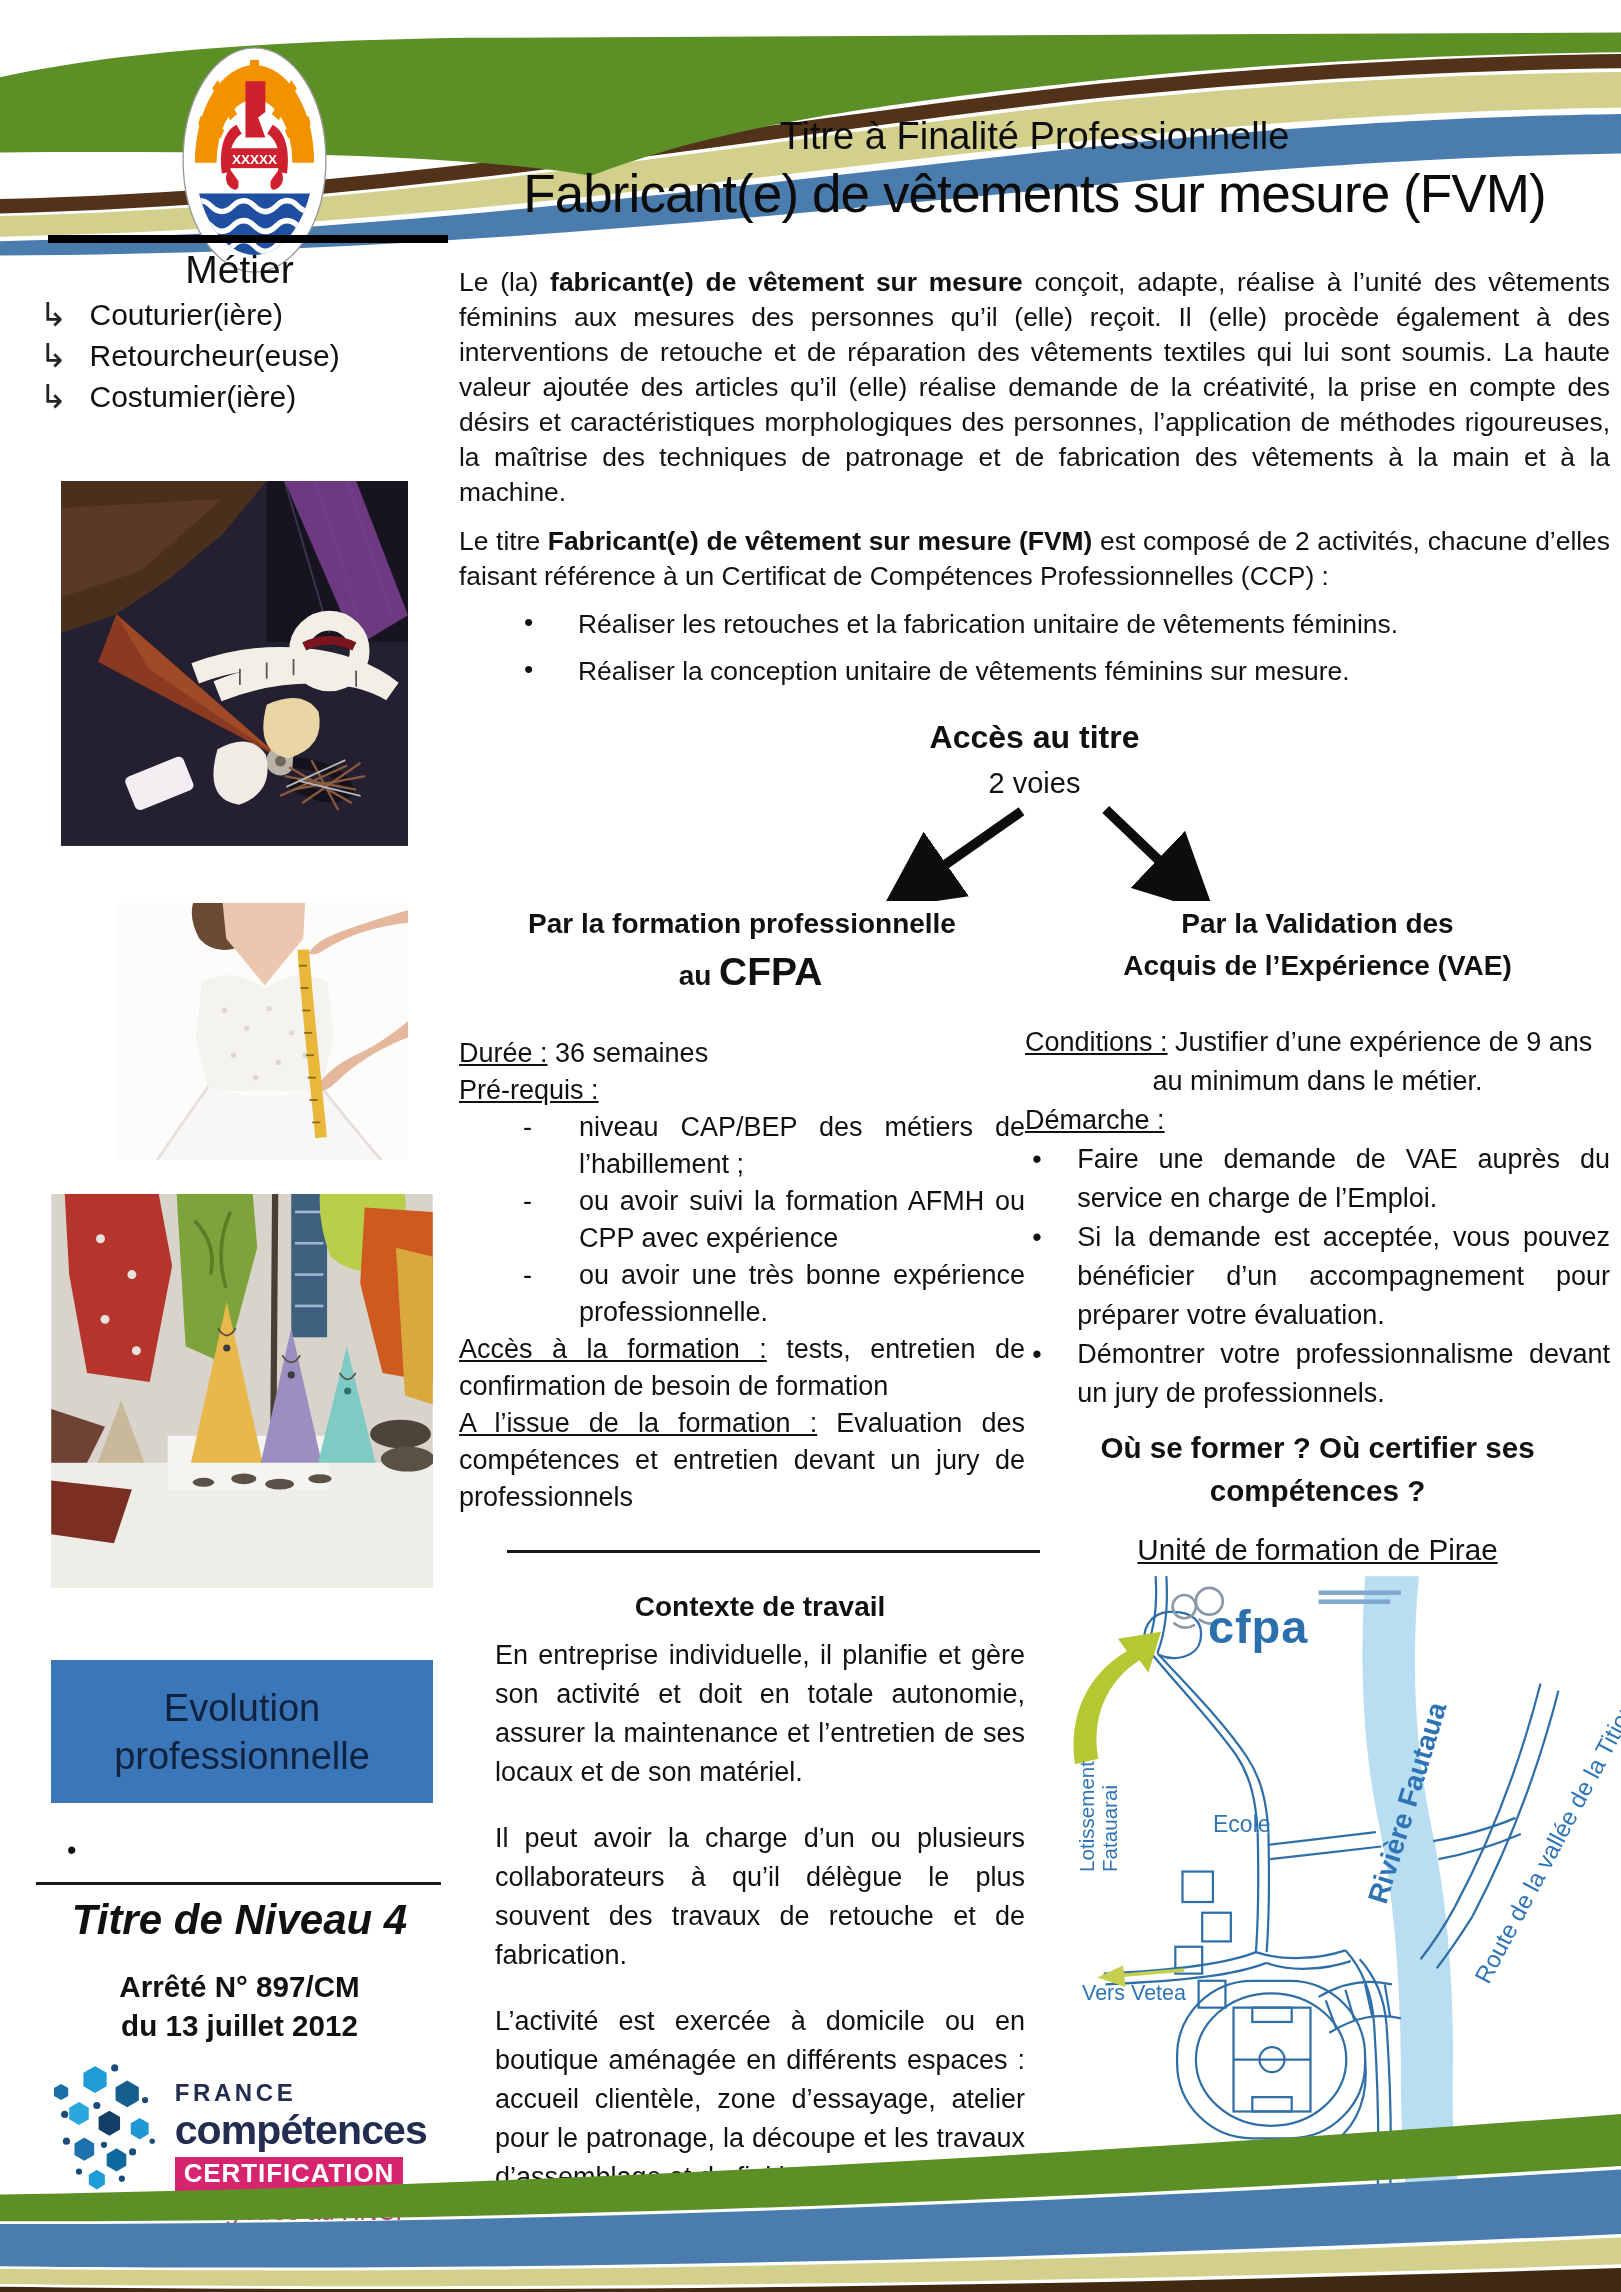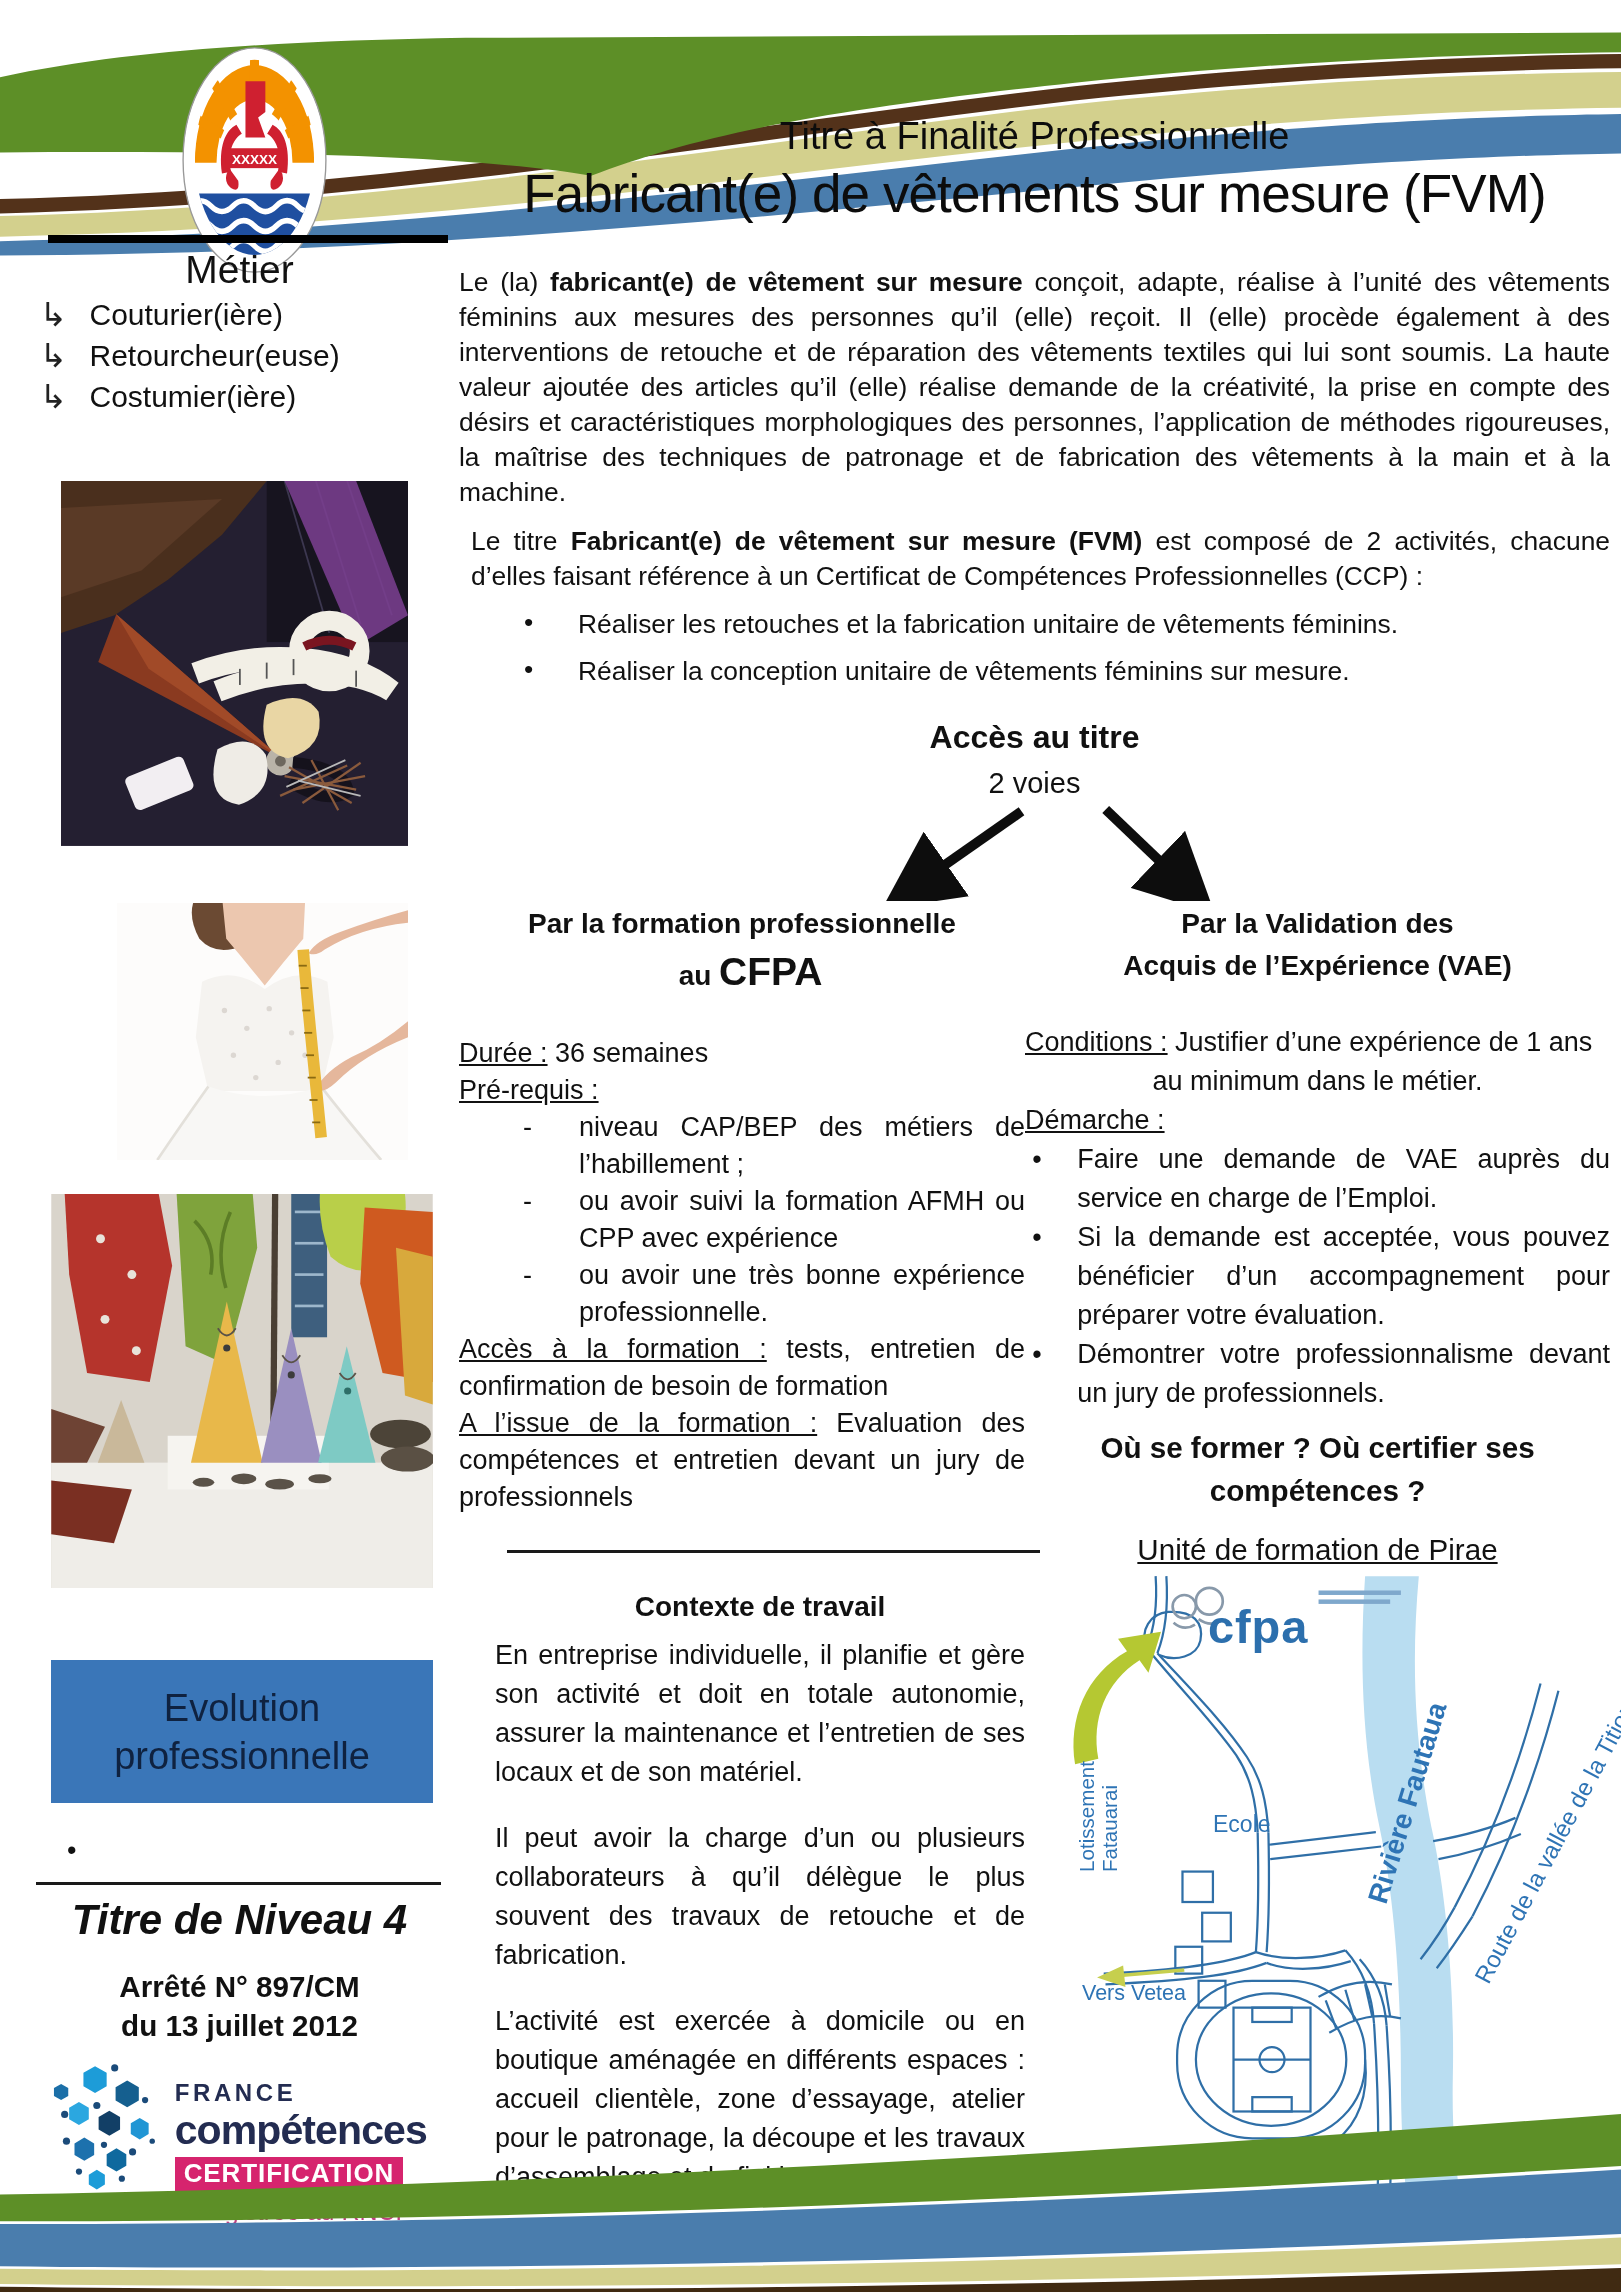--- a/index.html
+++ b/index.html
@@ -38,21 +38,21 @@
   .fc-text{margin-left:10.7px;margin-top:19.7px;}
   .fc-france{font-size:24px;font-weight:bold;color:#232c51;letter-spacing:3.6px;}
   .fc-comp{font-size:41px;font-weight:bold;color:#232c51;margin-top:0px;letter-spacing:-0.9px;text-align:center;}
   .fc-badge{display:inline-block;background:#d6246e;color:#fff;font-size:26px;font-weight:bold;
             padding:0.9px 9px 2.7px 9px;margin-top:3.6px;letter-spacing:0.9px;}
   .fc-sub{font-size:25px;color:#bf3d7f;margin-top:5.4px;}
 
   
   .main{position:absolute;left:459px;top:265px;width:1151px;}
   .body-t{font-size:26.4px;line-height:35px;text-align:justify;}
-  .p2{margin-top:14.3px;margin-left:12px;}
+  .p2{margin-top:14.3px;}
   .crow{display:flex;padding-left:65px;margin-top:12.5px;}
   .cch{width:54px;font-size:26.4px;}
   .ctx-b{flex:1;font-size:26.4px;line-height:35px;}
   .acces-title{margin-top:30px;text-align:center;font-weight:bold;font-size:32px;}
   .acces-sub{text-align:center;font-size:29px;margin-top:10.7px;}
   .arrows{margin:3.6px auto 0 auto;}
   .cols{display:flex;margin-top:7.2px;}
   .col-left{width:566px;}
   .col-right{width:585px;}
   .fhead1{font-size:28px;font-weight:bold;text-align:center;}
@@ -405,21 +405,21 @@
         <p class="ctx-par nm">Il peut avoir la charge d’un ou plusieurs collaborateurs à qu’il délègue le plus souvent des travaux de retouche et de fabrication.</p>
         <p class="ctx-par nm">L’activité est exercée à domicile ou en boutique aménagée en différents espaces : accueil clientèle, zone d’essayage, atelier pour le patronage, la découpe et les travaux d’assemblage et de finition.</p>
       </section>
 
       <section class="col-right">
         <div class="fhead1">Par la Validation des</div>
         <div class="fhead1" style="margin-top:10.7px;">Acquis de l’Expérience (VAE)</div>
 
         <div class="vdetails">
           <div>
-            <span class="u">Conditions :</span><span> Justifier d’une expérience de 1 ans</span>
+            <span class="u">Conditions :</span><span> Justifier d’une expérience de 9 ans</span>
           </div>
           <div class="cond2">au minimum dans le métier.</div>
           <div>
             <span class="u">Démarche :</span>
           </div>
           <div class="vrow">
             <span class="vch">•</span>
             <span class="vtx">Faire une demande de VAE auprès du service en charge de l’Emploi.</span>
           </div>
           <div class="vrow">

